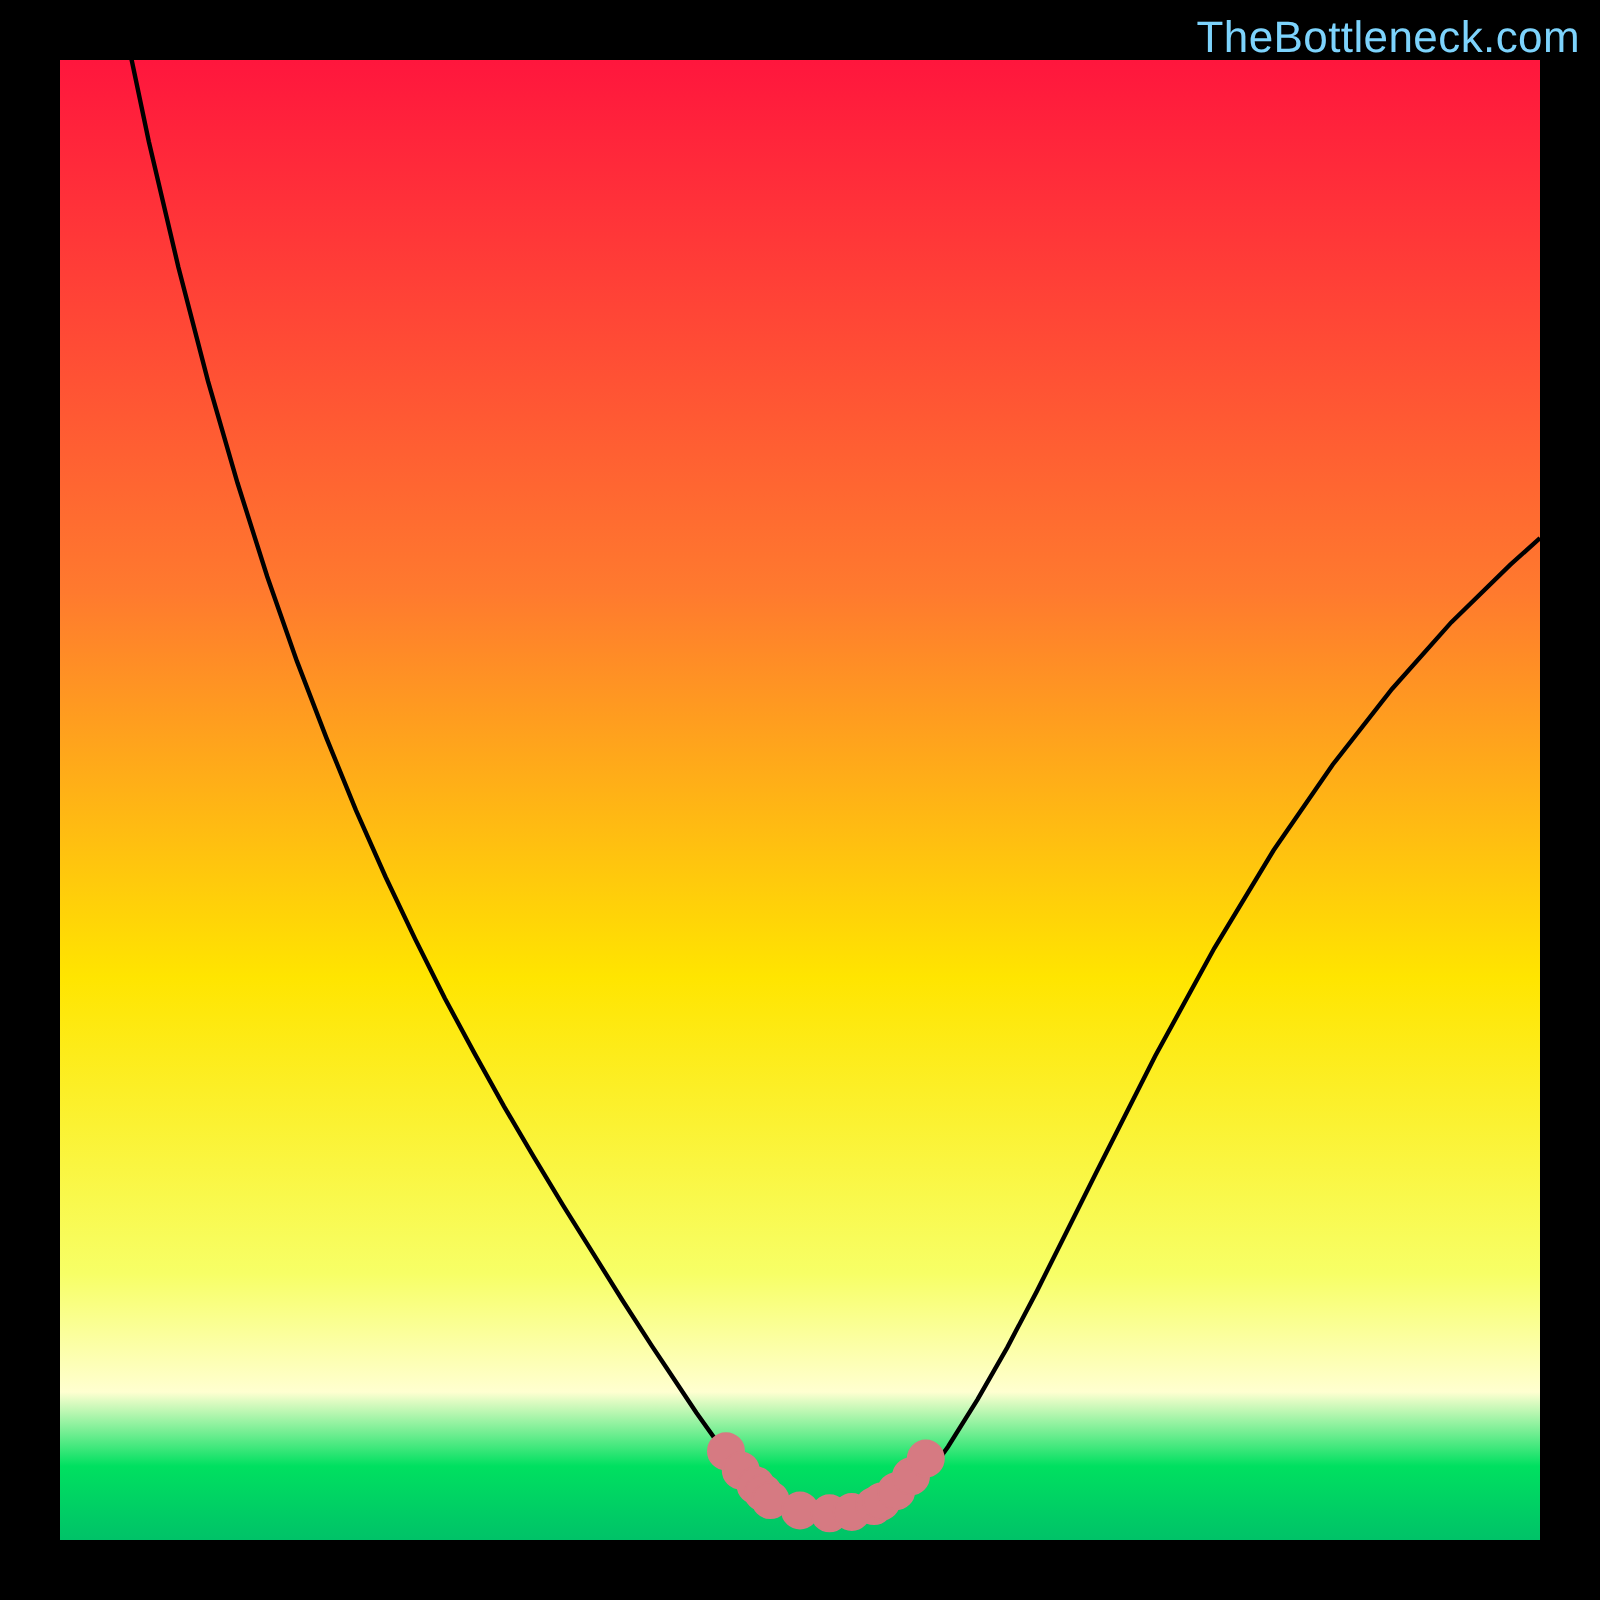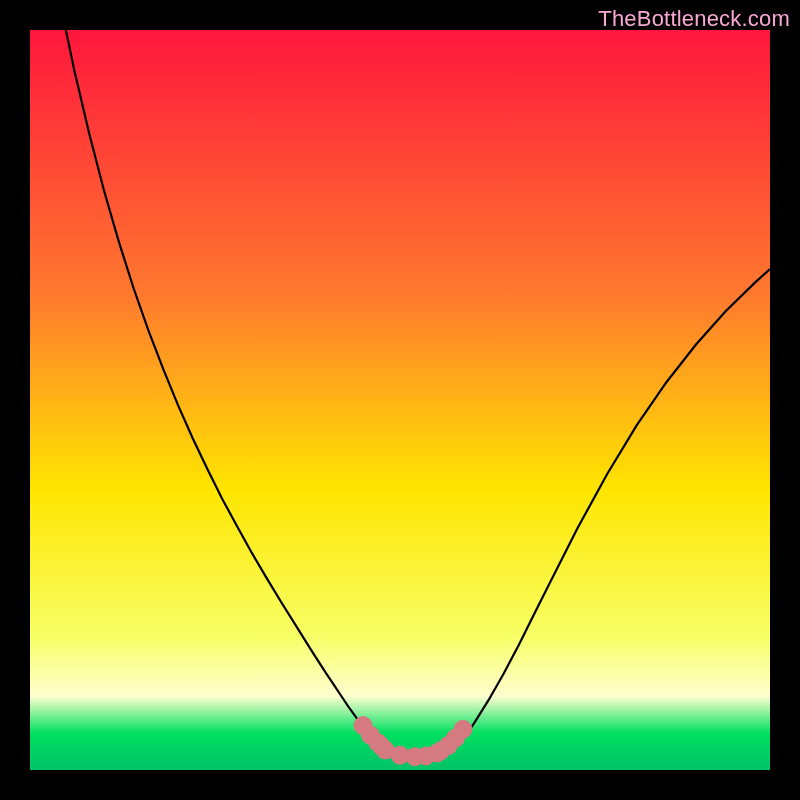--- a/index.html
+++ b/index.html
@@ -14,21 +14,21 @@
   .frame {
     position: relative;
     width: 800px;
     height: 800px;
     background: #000;
   }
   .watermark {
     position: absolute;
     top: 6px;
     right: 10px;
-    color: #f9a8d4;
+    color: #7dd3fc;
     font-size: 22px;
     font-weight: 500;
     letter-spacing: 0.2px;
     z-index: 5;
   }
   .plot-area {
     position: absolute;
     left: 30px;
     top: 30px;
     width: 740px;

